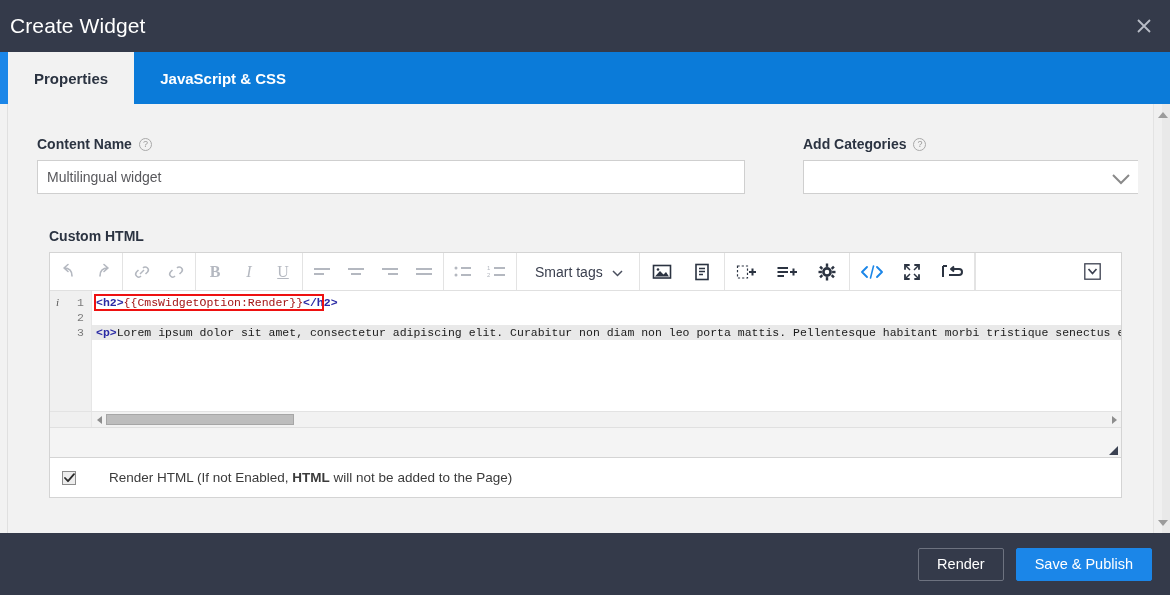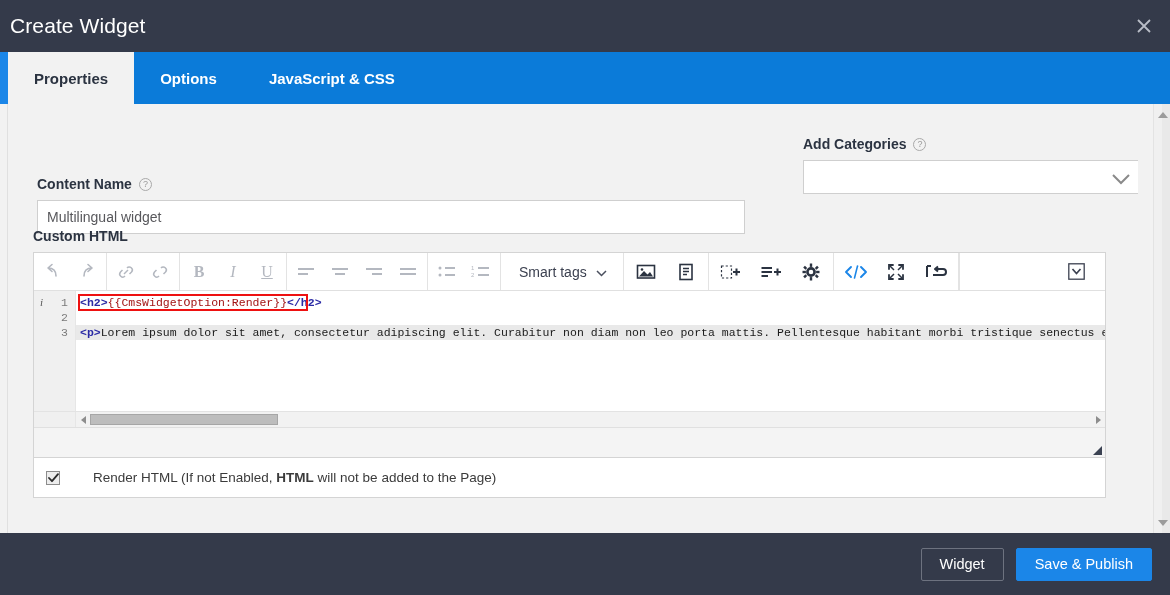--- a/index.html
+++ b/index.html
@@ -124,21 +124,21 @@
     border-radius: 50%;
     color: #9a9a9a;
     font-size: 9px;
     font-weight: normal;
     margin-left: 7px;
     line-height: 1;
     font-family: "Liberation Sans", sans-serif;
   }
 
   .content-name-block {
-    position: absolute; left: 28px; top: 32px; width: 708px; margin-top: 40px;
+    position: absolute; left: 28px; top: 32px; width: 708px;
   }
   .text-input {
     width: 708px; height: 34px;
     border: 1px solid #cfcfcf;
     background: #ffffff;
     font-size: 14px;
     color: #58585c;
     padding: 0 9px;
     outline: none;
     font-family: "Liberation Sans", sans-serif;
@@ -154,21 +154,21 @@
     border: 1px solid #cfcfcf;
     background: #ffffff;
     cursor: pointer;
   }
   .select-box .chev {
     position: absolute; right: 14px; top: 10px;
   }
 
   
   .customhtml-block {
-    position: absolute; left: 24px; top: 124px; width: 1073px;
+    position: absolute; left: 40px; top: 124px; width: 1073px;
   }
   .editor-wrap {
     width: 1073px;
     border: 1px solid #d4d4d4;
     background: #ffffff;
   }
 
   
   .toolbar {
     display: flex; align-items: stretch;
@@ -363,23 +363,20 @@
       <svg width="18" height="18" viewBox="0 0 18 18" aria-hidden="true">
         <path d="M3 3 L15 15 M15 3 L3 15" stroke="#b9bdc7" stroke-width="1.8" fill="none"></path>
       </svg>
     </div>
   </div>
 
   <div class="tabbar">
     <div class="tab-leftpad"></div>
     <div class="tab active">
       <span>Properties</span>
-    </div>
-    <div class="tab">
-      <span>Options</span>
     </div>
     <div class="tab">
       <span>JavaScript &amp; CSS</span>
     </div>
     <div class="tab-filler"></div>
   </div>
 
   <div class="body-area">
     <div class="left-rail"></div>
 
@@ -646,20 +643,20 @@
           <div class="tri up"></div>
         </div>
       <div class="arrow down">
           <div class="tri down"></div>
         </div>
     </div>
   </div>
 
   <div class="footer">
     <div class="btn btn-cancel">
-      <span>Widget</span>
+      <span>Render</span>
     </div>
     <div class="btn btn-primary">
       <span>Save &amp; Publish</span>
     </div>
   </div>
 
 </div>
 
 </body></html>

